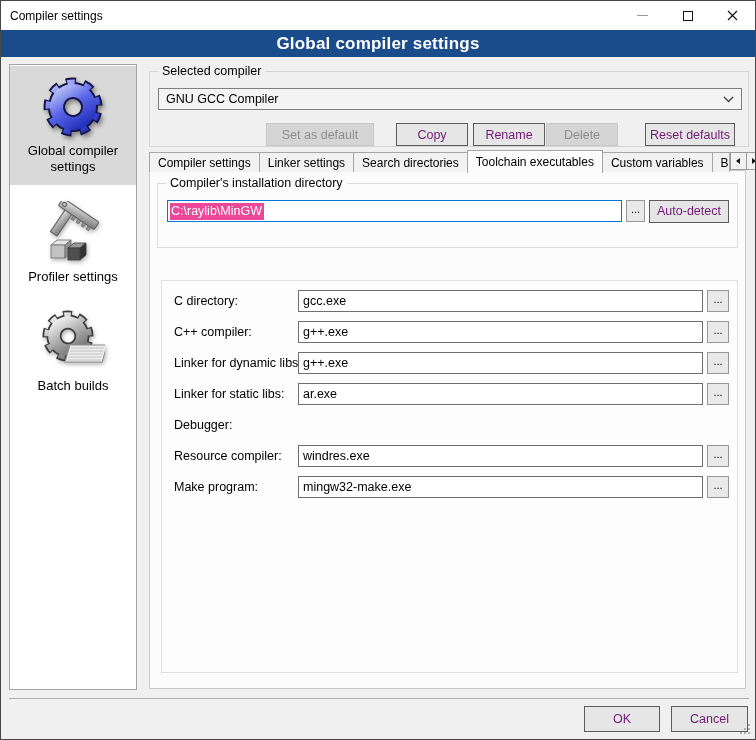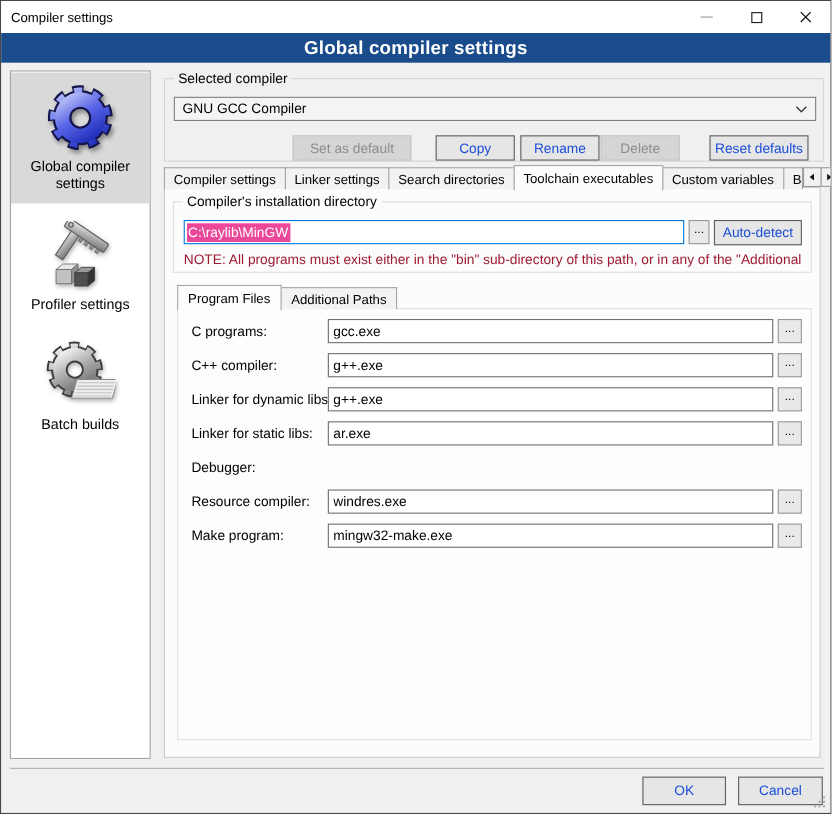--- a/index.html
+++ b/index.html
@@ -35,21 +35,21 @@
   .gb-label.on-white { background:#fcfcfc; }
   
   #gb-compiler { left:148px; top:70px; width:600px; height:76px; }
   .combo { position:absolute; left:8px; top:16px; width:584px; height:22px;
     background:#f4f4f4; border:1px solid #7f7f7f; display:flex; align-items:center; padding:0 7px; font-size:12.5px; }
   .combo .chev { margin-left:auto; flex:none; }
   .btn-row { position:absolute; left:8px; right:13px; top:44px; height:37px;
     display:flex; justify-content:flex-end; align-items:center; }
   .btn { background:#e6e6e6; border:1px solid #5c5c5c; height:23px; font-size:12.5px;
     display:inline-flex; align-items:center; justify-content:center; padding:0 4px;
-    font-family:"Liberation Sans", sans-serif; color:#1d4ed8; }
+    font-family:"Liberation Sans", sans-serif; color:#701a75; }
   .btn.disabled { background:#d5d5d5; border-color:#c7c7c7; color:#8e8e8e; }
   .w-setdef { width:108px; margin-right:22px; }
   .w-copy { width:72px; margin-right:5px; }
   .w-rename { width:72px; margin-right:1px; }
   .w-delete { width:72px; margin-right:27px; }
   .w-reset { width:90px; }
   
   .tabrow { position:absolute; left:148px; top:148px; width:600px; height:23px;
     display:flex; align-items:flex-end; z-index:3; }
   .tab { height:20px; padding:0 8px; background:#f2f2f2; border:1px solid #a6a6a6; border-bottom:none;
@@ -233,31 +233,26 @@
 
   <div class="groupbox" id="gb-install">
     <span class="gb-label on-white">Compiler's installation directory</span>
     <div class="install-row">
       <div class="path-input">
         <span class="sel-text">C:\raylib\MinGW</span>
       </div>
       <button class="browse-sm">...</button>
       <button class="btn autodetect">Auto-detect</button>
     </div>
-    <div class="note">NOTE: All programs must exist either in the "bin" sub-directory of this path, or in any of the "Additional</div>
-  </div>
-
-  <div class="subtabs">
-    <div class="subtab active">Program Files</div>
-    <div class="subtab">Additional Paths</div>
-  </div>
+  </div>
+
 
   <div class="subpanel">
     <div class="field-row">
-      <span class="field-label">C programs:</span>
+      <span class="field-label">C directory:</span>
       <input class="text-input" type="text" value="gcc.exe" style="">
       <button class="browse">...</button>
     </div>
     <div class="field-row">
       <span class="field-label">C++ compiler:</span>
       <input class="text-input" type="text" value="g++.exe" style="">
       <button class="browse">...</button>
     </div>
     <div class="field-row">
       <span class="field-label">Linker for dynamic libs:</span>

